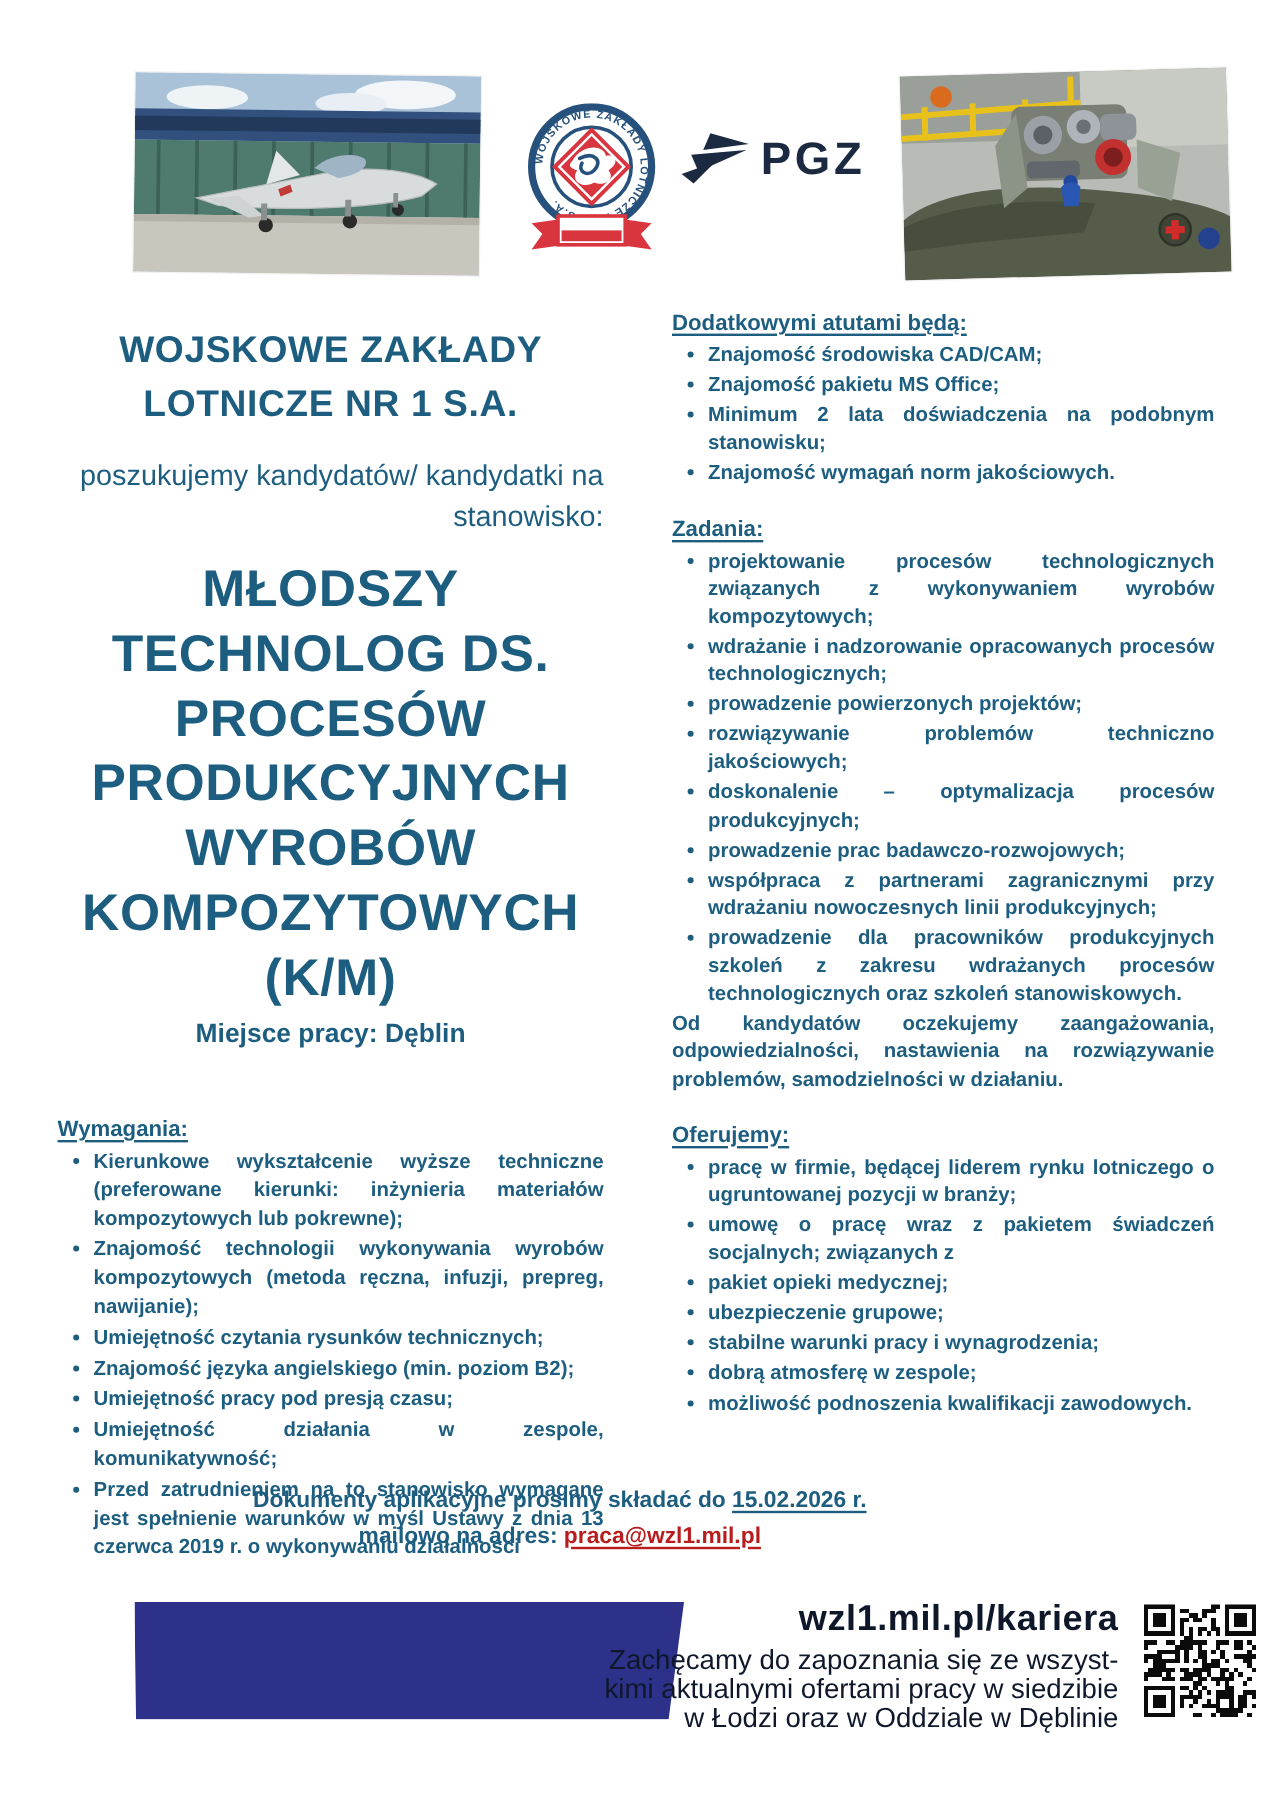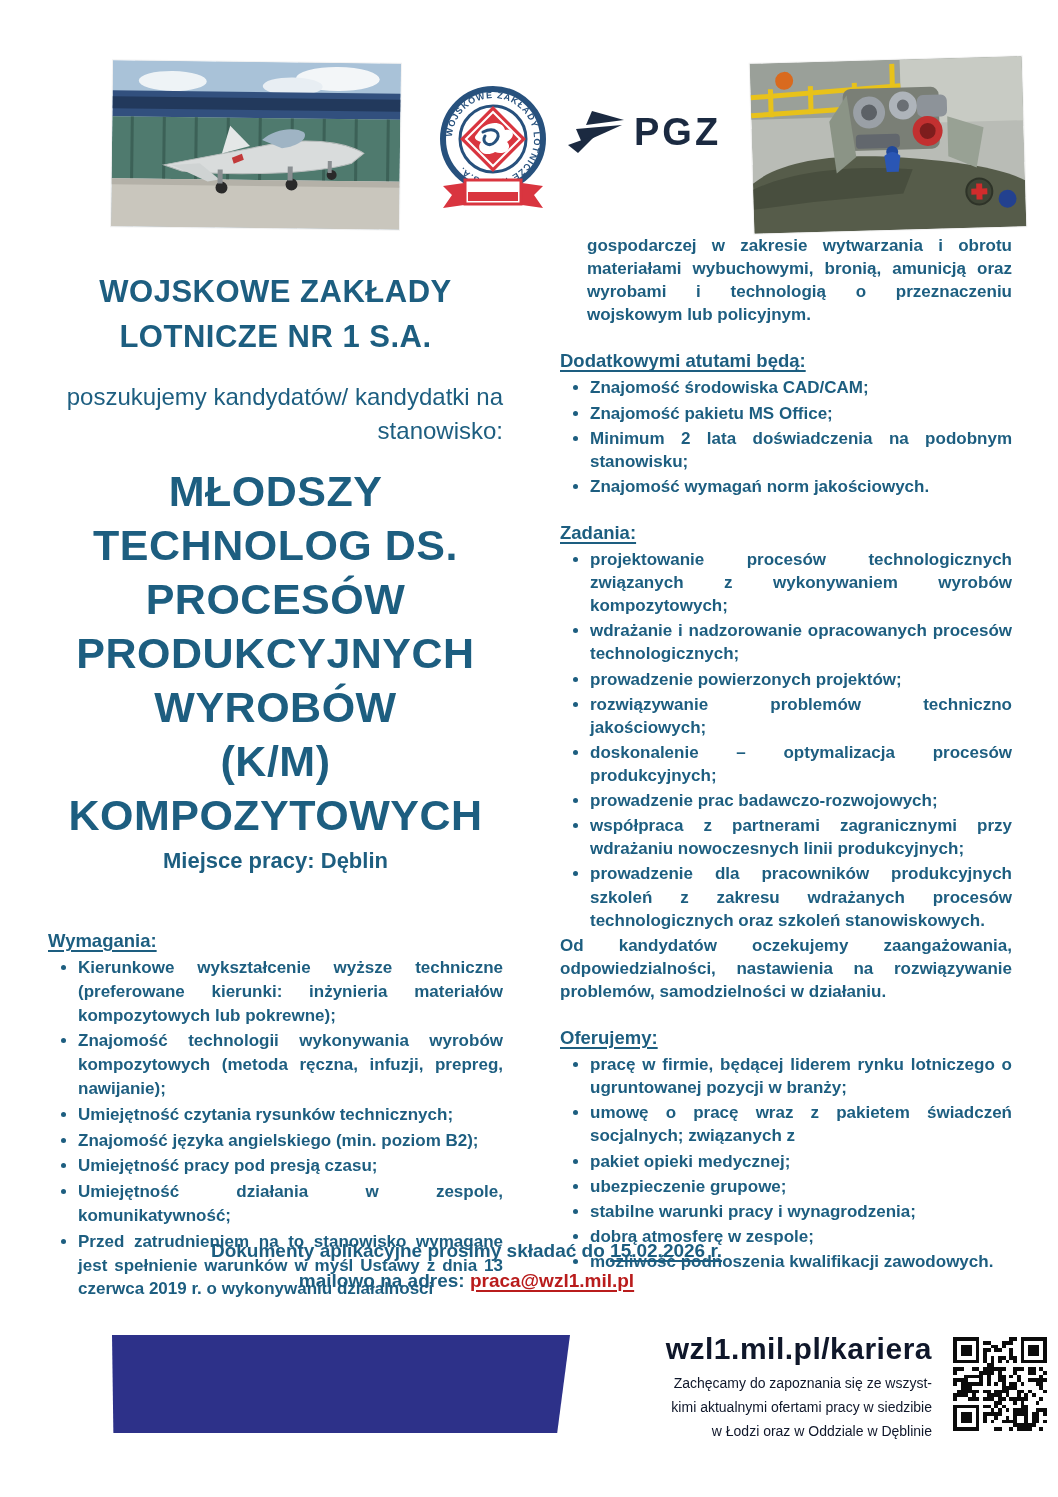--- a/index.html
+++ b/index.html
@@ -41,21 +41,21 @@
   .application{position:absolute;left:0;top:1240px;width:933px;text-align:center;}
   .application p{margin:0 0 8px 0;font-size:19px;font-weight:bold;}
   .u{text-decoration:underline;text-decoration-thickness:2px;text-underline-offset:3px;}
   a.mail{color:#b91c1c;}
 
   
   .footer-bar{position:absolute;left:112px;top:1335px;width:458px;height:98px;background:#2d3189;
               clip-path:polygon(0 0,100% 0,97.2% 100%,0.3% 100%);}
   .footer-info{position:absolute;top:1332px;right:126px;width:460px;text-align:right;color:#0f172a;}
   .footer-url{font-size:30px;font-weight:bold;letter-spacing:.5px;line-height:1.1;margin-bottom:6px;}
-  .footer-caption div{font-size:14px;line-height:24px;}
+  .footer-caption div{font-size:23px;line-height:24px;}
   .qr{position:absolute;left:953px;top:1337px;width:94px;height:94px;}
 
   svg{display:block;}
 </style>
 </head>
 <body>
 
 <div class="page">
 
   <div class="photo photo-left">
@@ -175,39 +175,38 @@
 
   <div class="col-left">
     <div class="company">WOJSKOWE ZAKŁADY LOTNICZE NR 1 S.A.</div>
     <div class="subtitle">poszukujemy kandydatów/ kandydatki na stanowisko:</div>
     <div class="big-title">
         <div class="title-line">MŁODSZY</div>
         <div class="title-line">TECHNOLOG DS.</div>
         <div class="title-line">PROCESÓW</div>
         <div class="title-line">PRODUKCYJNYCH</div>
         <div class="title-line">WYROBÓW</div>
+        <div class="title-line">KOMPOZYTOWYCH</div>
         <div class="title-line">(K/M)</div>
-        <div class="title-line">KOMPOZYTOWYCH</div>
       </div>
     <div class="location">Miejsce pracy: Dęblin</div>
 
     <div class="hd req-hd">Wymagania:</div>
     <ul class="bullets">
         <li>Kierunkowe wykształcenie wyższe techniczne (preferowane kierunki: inżynieria materiałów kompozytowych lub pokrewne);</li>
         <li>Znajomość technologii wykonywania wyrobów kompozytowych (metoda ręczna, infuzji, prepreg, nawijanie);</li>
         <li>Umiejętność czytania rysunków technicznych;</li>
         <li>Znajomość języka angielskiego (min. poziom B2);</li>
         <li>Umiejętność pracy pod presją czasu;</li>
         <li>Umiejętność działania w zespole, komunikatywność;</li>
         <li>Przed zatrudnieniem na to stanowisko wymagane jest spełnienie warunków w myśl Ustawy z dnia 13 czerwca 2019 r. o wykonywaniu działalności</li>
       </ul>
   </div>
 
   <div class="col-right">
-    <p class="body indent">gospodarczej w zakresie wytwarzania i obrotu materiałami wybuchowymi, bronią, amunicją oraz wyrobami i technologią o przeznaczeniu wojskowym lub policyjnym.</p>
 
     <div class="sec">
       <div class="hd">Dodatkowymi atutami będą:</div>
       <ul class="bullets">
           <li>Znajomość środowiska CAD/CAM;</li>
           <li>Znajomość pakietu MS Office;</li>
           <li>Minimum 2 lata doświadczenia na podobnym stanowisku;</li>
           <li>Znajomość wymagań norm jakościowych.</li>
         </ul>
     </div>

